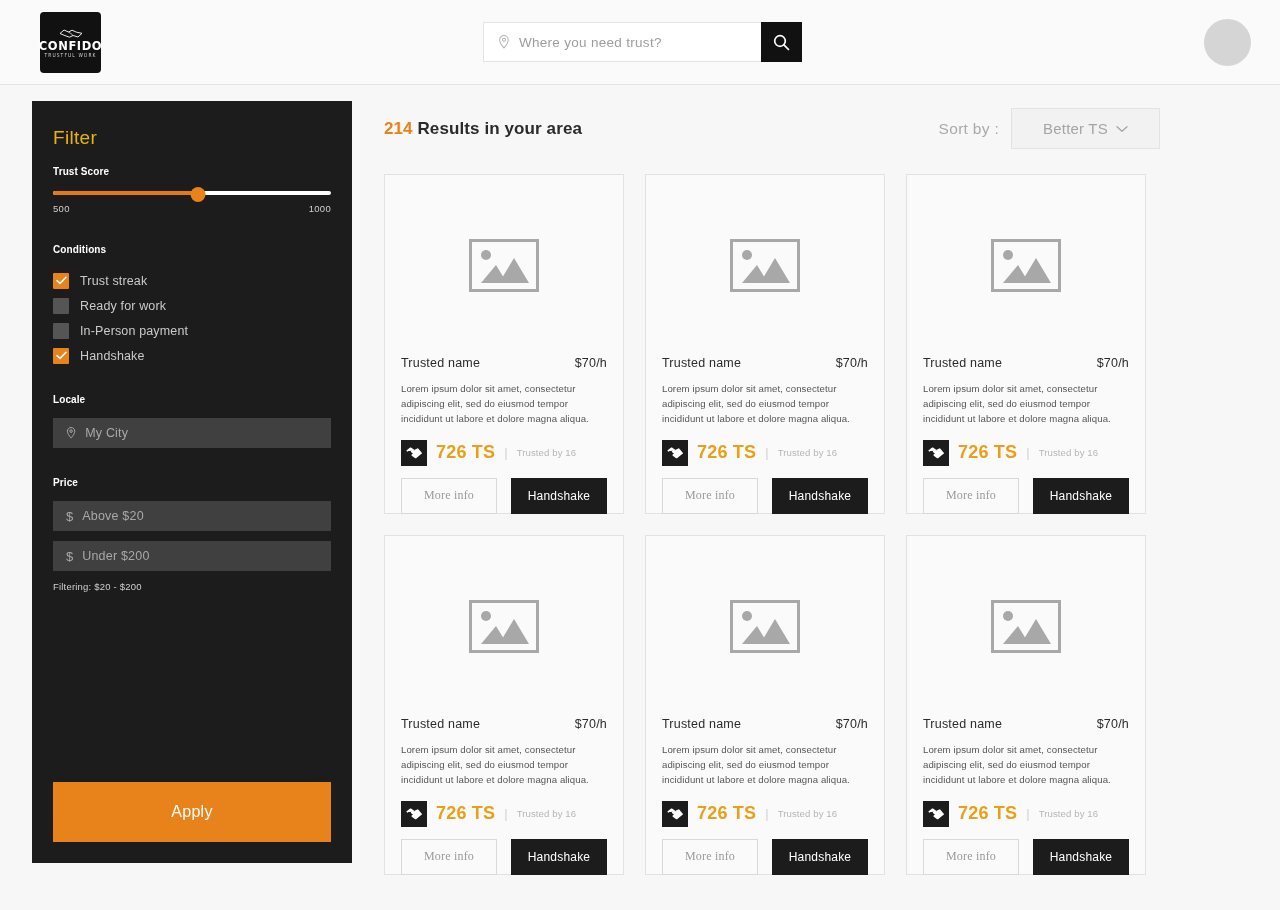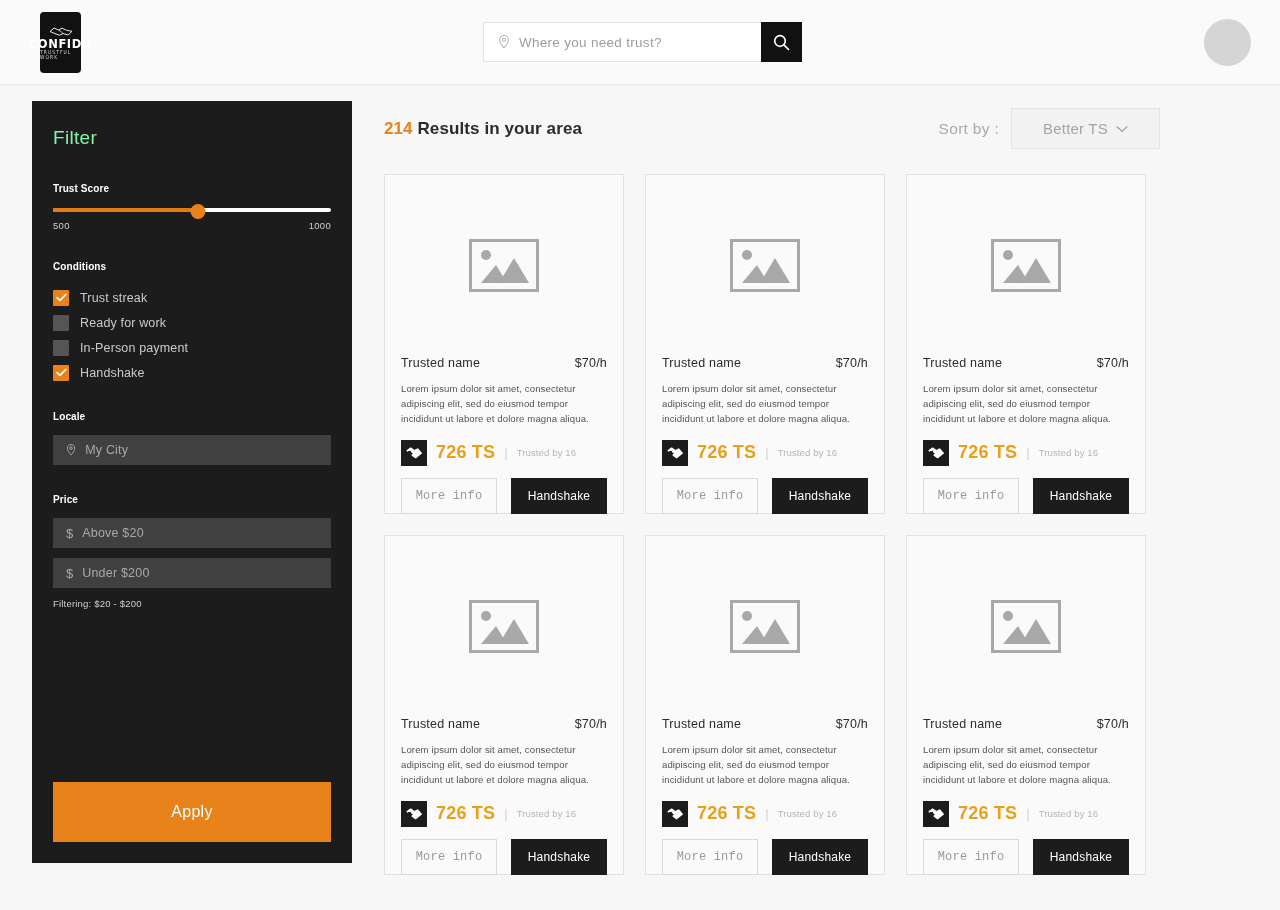--- a/index.html
+++ b/index.html
@@ -22,21 +22,21 @@
     position: relative;
     height: 85px;
     background: #fafafa;
     border-bottom: 1px solid #e6e6e6;
   }
 
   .logo {
     position: absolute;
     left: 40px;
     top: 12px;
-    width: 41px;
+    width: 61px;
     height: 61px;
     background: #111111;
     border-radius: 4px;
     display: flex;
     flex-direction: column;
     align-items: center;
     justify-content: center;
     gap: 1px;
   }
   .logo-mark { width: 24px; height: 13px; display: block; }
@@ -114,25 +114,25 @@
     width: 320px;
     margin-left: 32px;
     margin-top: 16px;
     background: #1c1c1c;
     min-height: 762px;
     position: relative;
     padding: 26px 21px 0 21px;
     flex: 0 0 auto;
   }
   .sidebar h2 {
-    color: #86efac;
+    color: #eab308;
     font-size: 19px;
     font-weight: normal;
     letter-spacing: 0.3px;
-    margin-bottom: 34px;
+    margin-bottom: 17px;
   }
   .group-title {
     color: #ffffff;
     font-size: 10px;
     font-weight: bold;
     letter-spacing: 0.1px;
     margin-bottom: 13px;
   }
 
   
@@ -258,21 +258,21 @@
   .ts-score {
     color: #e8a01a; font-size: 18px; font-weight: bold; letter-spacing: 0.2px;
   }
   .ts-divider { color: #d2d2d2; font-size: 13px; }
   .ts-trusted { color: #b6b6b6; font-size: 9.6px; letter-spacing: 0.1px; }
   .card-actions { display: flex; gap: 14px; }
   .btn-more {
     width: 96px; height: 36px;
     background: #fafafa; border: 1px solid #d9d9d9;
     color: #9a9a9a; font-size: 12px;
-    font-family: Liberation Mono, monospace;
+    font-family: Liberation Serif, serif;
     letter-spacing: 0.2px; cursor: pointer;
   }
   .btn-shake {
     width: 96px; height: 36px;
     background: #1c1c1c; border: none;
     color: #ffffff; font-size: 12px;
     font-family: "Liberation Sans", sans-serif;
     letter-spacing: 0.2px; cursor: pointer;
   }
 </style>

